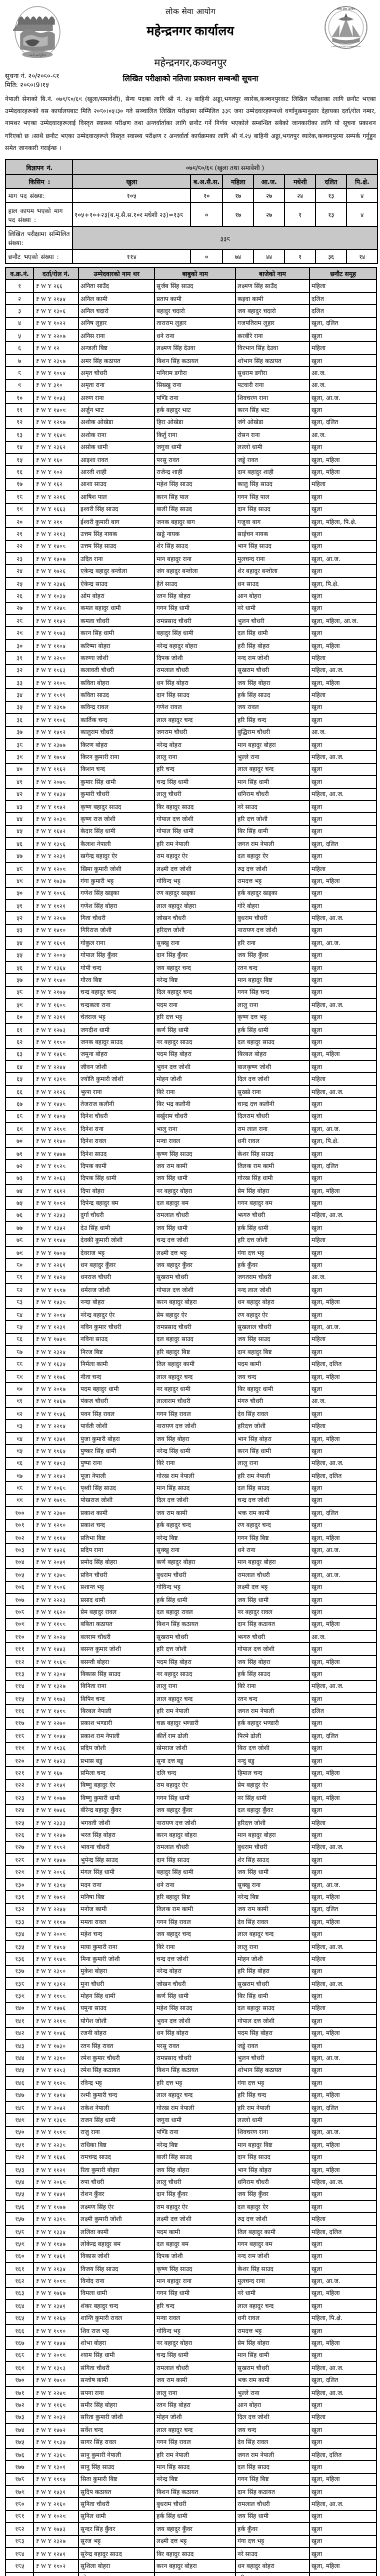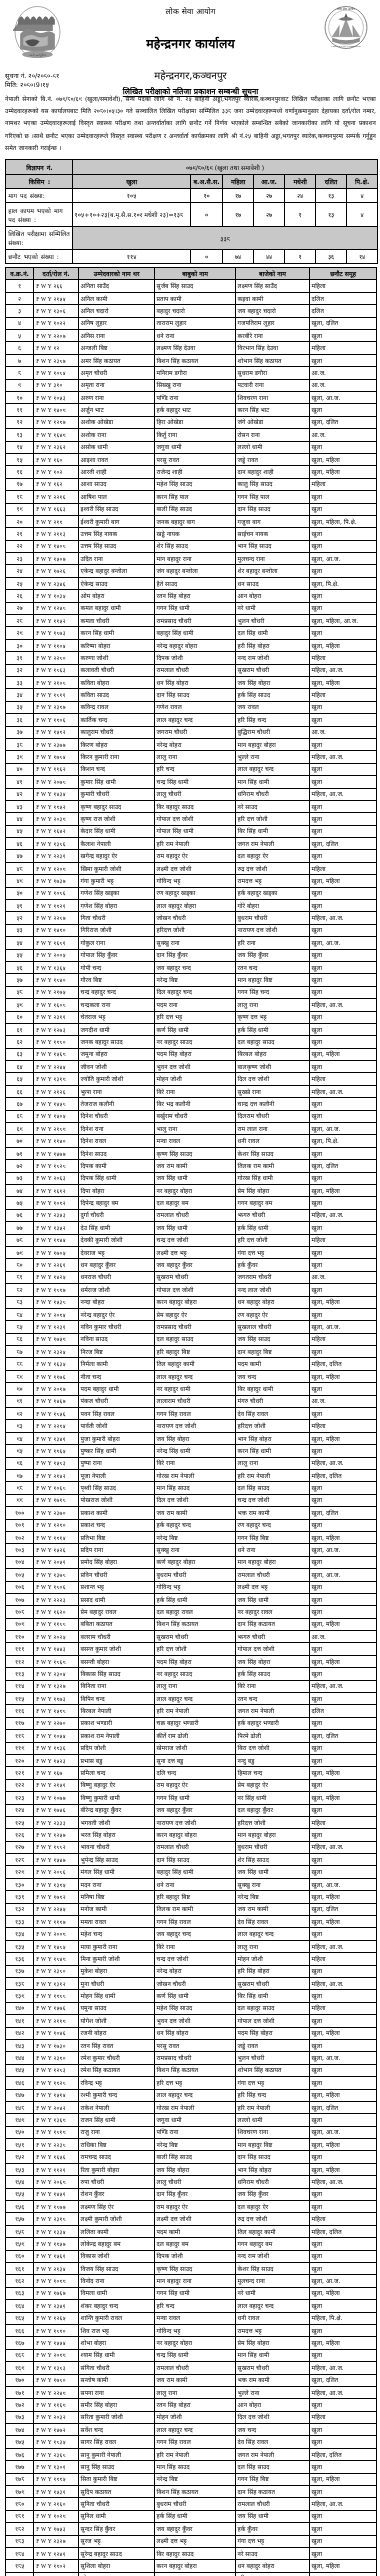--- a/index.html
+++ b/index.html
@@ -26,27 +26,26 @@
   }
   .emblem-left { left: 9.3px; }
   .emblem-right { right: 9.3px; }
   .hdr-center {
     text-align: center;
     padding-top: 6.2px;
   }
   .org-name { font-size: 7.7px; letter-spacing: 0.2px; }
   .office-name {
     font-size: 12.4px; font-weight: bold;
-    margin-top: 19px; letter-spacing: 0.2px;
+    margin-top: 6px; letter-spacing: 0.2px; font-family: Liberation Serif, serif;
   }
   .office-addr { font-size: 10px; margin-top: 16px; }
   .notice-title {
     font-size: 7.7px; font-weight: bold;
     margin-top: 3.6px;
-    text-decoration: underline;
     text-underline-offset: 1.5px;
   }
 
   
   .meta-row {
     display: flex; justify-content: space-between;
     font-size: 6.4px;
     margin: 5.2px 1px 0 1px;
     flex-direction: column;
   }

